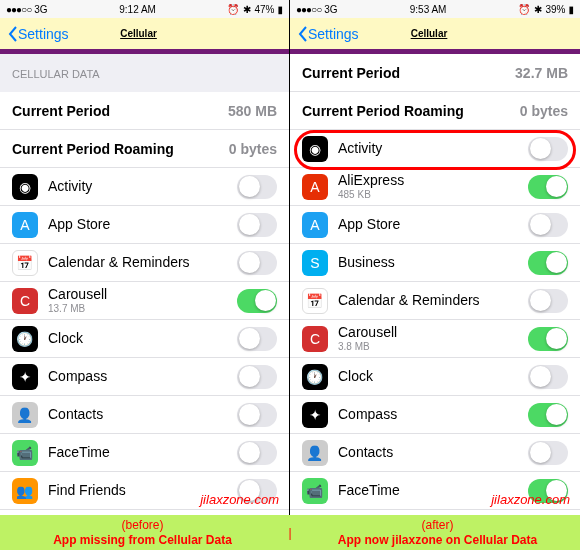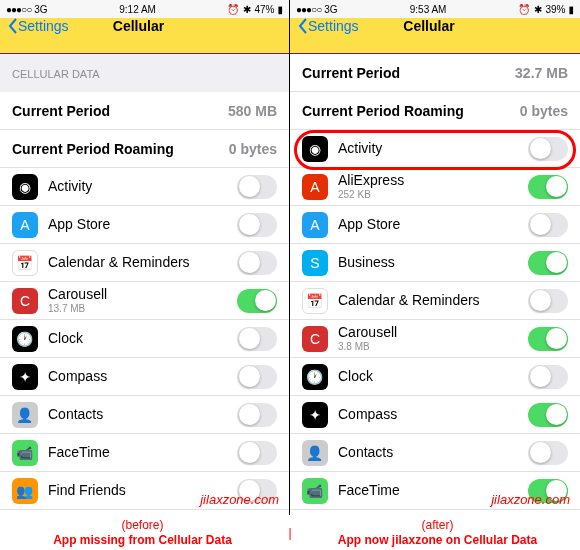--- a/index.html
+++ b/index.html
@@ -3,42 +3,42 @@
 <meta charset="utf-8">
 <style>
 * { margin:0; padding:0; box-sizing:border-box; font-family:-apple-system,Helvetica,Arial,sans-serif; }
 body { width:580px; height:550px; background:#000; overflow:hidden; }
 .container { display:flex; width:580px; height:515px; background:#fff; }
 .phone { width:290px; height:515px; background:#efeff4; display:flex; flex-direction:column; overflow:hidden; position:relative; }
 .phone.left { border-right:1px solid #000; }
 .statusbar { height:18px; background:#f7f7f7; display:flex; align-items:center; justify-content:space-between; padding:0 6px; font-size:10px; color:#000; }
 .sb-left, .sb-right { display:flex; align-items:center; gap:3px; }
 .dots { letter-spacing:-1px; }
-.navbar { height:36px; background:#fde047; border-bottom:1px solid #701a75; display:flex; align-items:flex-start; padding:0 8px; position:relative; }
+.navbar { height:36px; background:#fef9c3; border-bottom:5px solid #701a75; display:flex; align-items:center; padding:0 8px; position:relative; }
 .back { display:flex; align-items:center; color:#007aff; font-size:14px; }
 .back svg { width:10px; height:16px; }
-.title { position:absolute; left:0; right:12px; text-align:center; font-size:14px; font-weight:600; pointer-events:none; }
+.title { position:absolute; left:0; right:12px; text-align:center; font-size:10px; font-weight:600; pointer-events:none;text-decoration:underline; }
 .content { flex:1; overflow:hidden; }
 .section-header { padding:14px 12px 12px; font-size:11px; color:#8e8e93; text-transform:uppercase; }
 .row { background:#fff; display:flex; align-items:center; min-height:38px; padding:5px 12px; border-bottom:0.5px solid #e0e0e4; position:relative; }
 .row-text { flex:1; display:flex; justify-content:space-between; align-items:center;font-weight:bold; }
 .row-label { font-size:14px; color:#000; }
 .row-value { font-size:14px; color:#8e8e93; }
 .app-icon { width:26px; height:26px; border-radius:6px; margin-right:10px; flex-shrink:0; display:flex; align-items:center; justify-content:center; font-size:14px; color:#fff; }
 .app-text { flex:1; display:flex; flex-direction:column; }
 .app-name { font-size:14px; color:#000; line-height:1.1; }
 .app-sub { font-size:10px; color:#8e8e93; }
 .toggle { width:40px; height:24px; border-radius:12px; background:#e5e5ea; position:relative; flex-shrink:0; }
 .toggle.on { background:#4cd964; }
 .toggle::after { content:''; position:absolute; width:21px; height:21px; border-radius:50%; background:#fff; top:1.5px; left:1.5px; box-shadow:0 1px 3px rgba(0,0,0,0.3); }
 .toggle.on::after { left:auto; right:1.5px; }
 .annot { position:absolute; color:#f00; font-size:13px; font-weight:600; z-index:10; pointer-events:none; }
 .circle { position:absolute; border:3px solid #f00; border-radius:20px; z-index:10; pointer-events:none; }
 .watermark { position:absolute; bottom:8px; right:10px; color:#f00; font-size:13px; font-style:italic; z-index:11; }
-.footer { height:35px; background:#ffffff; display:flex; color:#f00; font-size:12px; text-align:center; }
+.footer { height:35px; background:#bef264; display:flex; color:#f00; font-size:12px; text-align:center; }
 .footer-col { flex:1; display:flex; flex-direction:column; justify-content:center; line-height:1.2; }
 .footer-l1 { font-weight:400; }
 .footer-l2 { font-weight:600; }
 .footer-sep { width:10px; display:flex; align-items:center; justify-content:center; color:#f00; }
 </style>
 </head>
 <body>
 
 <div class="container">
  <div class="phone left" id="ph-left">
@@ -196,21 +196,21 @@
             <div class="app-icon" style="background: rgb(0, 0, 0);">◉</div>
             <div class="app-text">
               <span class="app-name">Activity</span>
             </div>
             <div class="toggle"></div>
           </div>
           <div class="row">
             <div class="app-icon" style="background: rgb(230, 46, 4);">A</div>
             <div class="app-text">
               <span class="app-name">AliExpress</span>
-              <span class="app-sub">252 KB</span>
+              <span class="app-sub">485 KB</span>
             </div>
             <div class="toggle on"></div>
           </div>
           <div class="row">
             <div class="app-icon" style="background: rgb(29, 161, 242);">A</div>
             <div class="app-text">
               <span class="app-name">App Store</span>
             </div>
             <div class="toggle"></div>
           </div>

